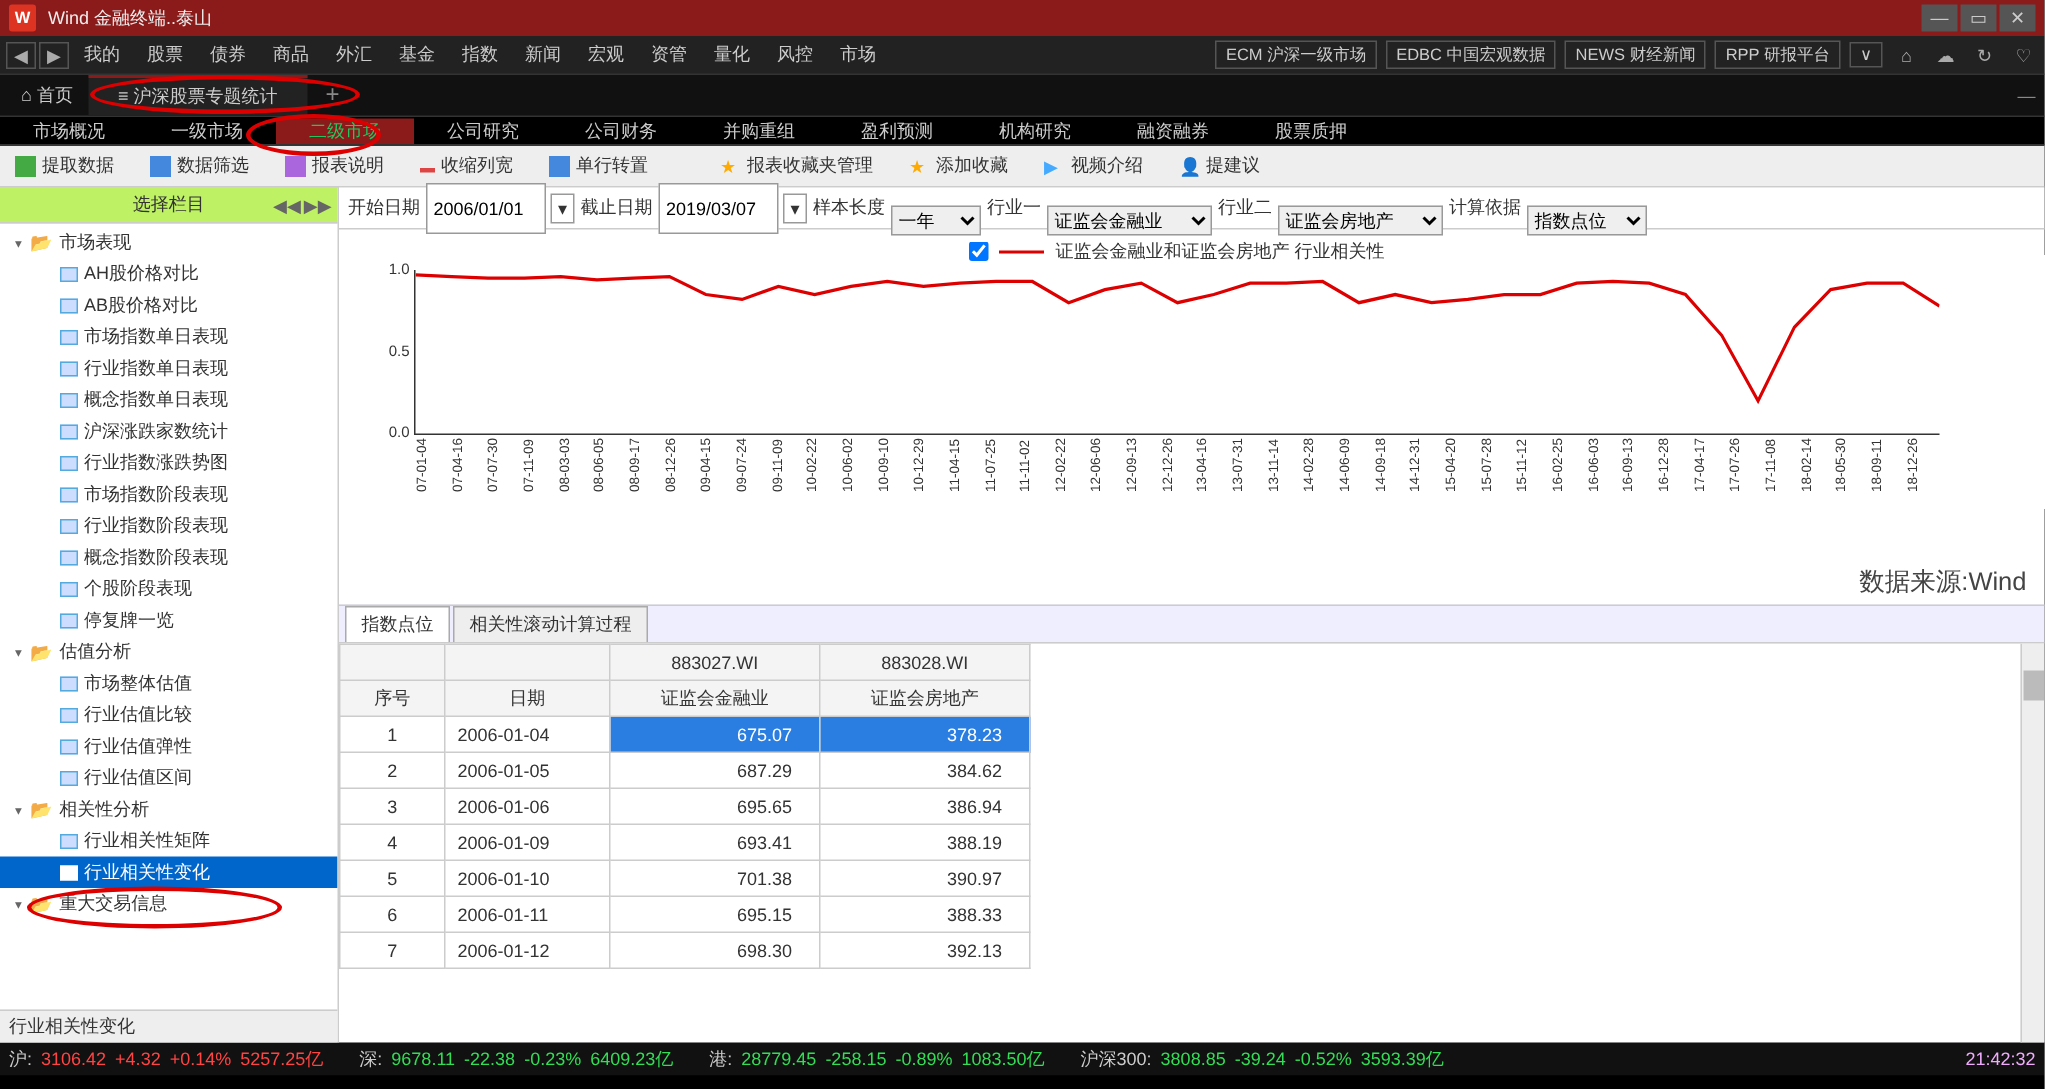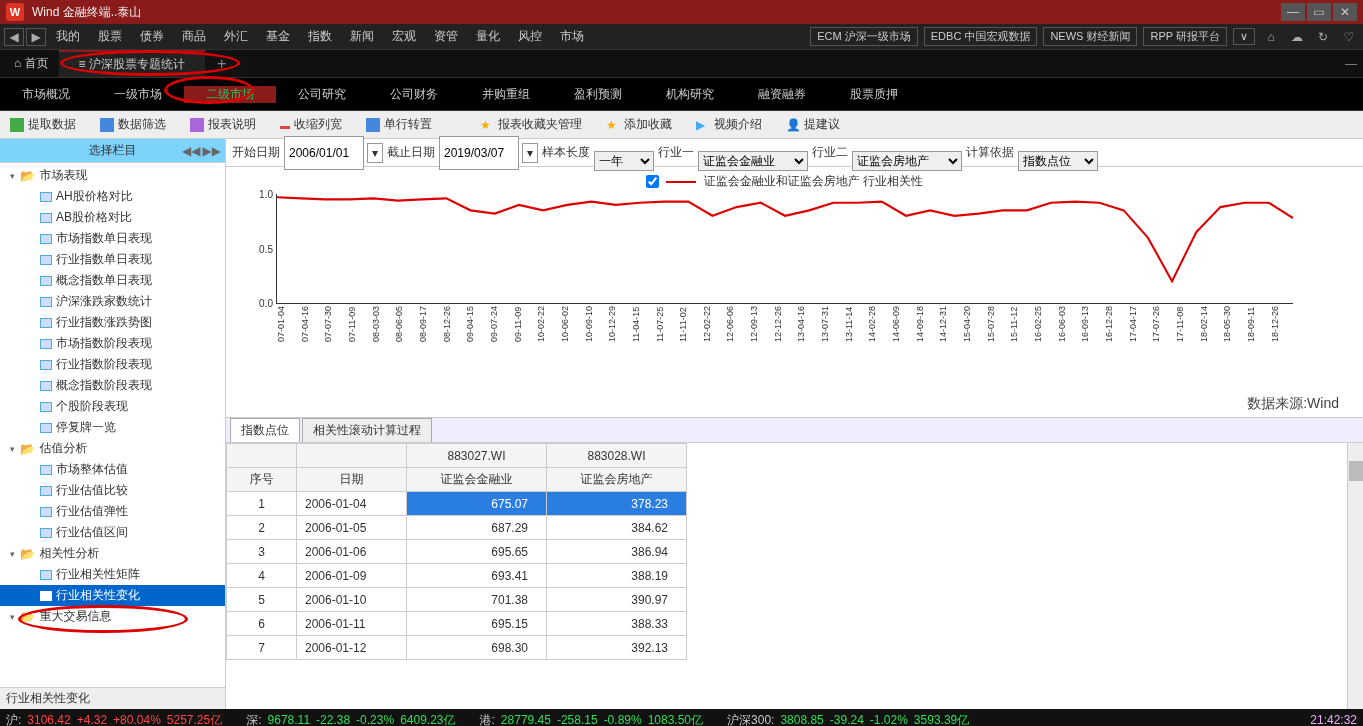--- a/index.html
+++ b/index.html
@@ -22,21 +22,21 @@
 
 
 .tabbar { height: 28px; background: #111; display: flex; align-items: center; padding: 0 4px; border-bottom: 1px solid #333; position: relative; }
 .tabbar .hometab { color: #ccc; padding: 0 10px; cursor: pointer; }
 .tabbar .tab { color: #ccc; padding: 4px 20px; background: #222; border-top: 2px solid #8b1a1a; position: relative; cursor: pointer; }
 .tabbar .ellipse1 { position: absolute; left: 60px; top: 0; width: 180px; height: 26px; border: 3px solid #d00; border-radius: 50%; pointer-events: none; }
 .tabbar .addtab { color: #888; padding: 0 12px; cursor: pointer; font-size: 16px; }
 .tabbar .closetab { position: absolute; right: 6px; color: #888; cursor: pointer; }
 
 
-.subnav { height: 33px; background: #000; display: flex; align-items: center; border-bottom: 1px solid #333; position: relative; }
+.subnav { height: 19px; background: #000; display: flex; align-items: center; border-bottom: 1px solid #333; position: relative; }
 .subnav .snitem { color: #ccc; padding: 0 22px; cursor: pointer; }
 .subnav .snitem.active { background: #8b1a1a; color: #22c55e; }
 .subnav .ellipse2 { position: absolute; left: 164px; top: -2px; width: 90px; height: 28px; border: 3px solid #d00; border-radius: 50%; pointer-events: none; }
 
 
 .toolbar { height: 28px; background: #eee; display: flex; align-items: center; padding: 0 4px; gap: 12px; border-bottom: 1px solid #ccc; color: #333; }
 .toolbar .tbtn { display: flex; align-items: center; padding: 2px 6px; cursor: pointer; gap: 4px; }
 .toolbar .ticon { width: 14px; height: 14px; display: inline-block; }
 .ticon.green { background: #4a4; }
 .ticon.blue { background: #48d; }
@@ -44,21 +44,21 @@
 .ticon.red { background: #d44; width: 10px; height: 3px; margin-top:6px; }
 .ticon.star { color: #fa0; }
 .ticon.play { color: #4af; }
 .ticon.person { color: #4a4; }
 
 
 .body { display: flex; height: 570px; }
 
 
 .sidebar { width: 226px; background: #fff; border-right: 1px solid #ccc; display: flex; flex-direction: column; color: #333; }
-.sidehdr { height: 24px; background: #7dd3fc; border-bottom: 1px solid #ccc; display: flex; align-items: center; justify-content: center; position: relative; }
+.sidehdr { height: 24px; background: #bef264; border-bottom: 1px solid #ccc; display: flex; align-items: center; justify-content: center; position: relative; }
 .sidehdr .arrows { position: absolute; right: 4px; display: flex; gap: 2px; }
 .sidehdr .arrows span { cursor: pointer; color: #666; }
 .tree { flex: 1; overflow-y: auto; padding: 2px 0; position: relative; }
 .tnode { padding: 2px 4px 2px 10px; cursor: pointer; display: flex; align-items: center; gap: 4px; white-space: nowrap; }
 .tnode.folder::before { content: "▾"; font-size: 9px; color: #666; margin-right: 2px; }
 .tnode.folder .ficon { color: #da3; }
 .tnode.leaf { padding-left: 40px; align-items: center; }
 .tnode.leaf .licon { width: 12px; height: 10px; border: 1px solid #5ad; background: #cdf; }
 .tnode.leaf.sel { background: #06c; color: #fff; }
 .tnode.leaf.sel .licon { border-color: #fff; background: #fff; }
@@ -78,21 +78,21 @@
 
 .chartwrap { height: 250px; position: relative; padding: 6px 70px 4px 50px; }
 .legend { text-align: center; font-size: 12px; margin-bottom: 4px; }
 .legend .cb { vertical-align: middle; }
 .legend .line { display: inline-block; width: 30px; height: 2px; background: #d00; vertical-align: middle; margin: 0 4px; }
 .chart { height: 110px; border-left: 1px solid #333; border-bottom: 1px solid #333; position: relative; }
 .ylab { position: absolute; right: 100%; font-size: 10px; transform: translateY(-50%); padding-right: 4px; }
 .chartline { position: absolute; left: 0; top: 0; width: 100%; height: 100%; }
 .xlabs { display: flex; font-size: 9px; margin-top: 2px; }
 .xlab { writing-mode: vertical-rl; transform: rotate(180deg); width: 2.7%; text-align: left; white-space: nowrap; }
-.datasrc { position: absolute; right: 24px; bottom: 4px; font-size: 14px; color: #444; }
+.datasrc { position: absolute; right: 12px; bottom: 4px; font-size: 17px; color: #444; }
 
 
 .tbltabs { height: 26px; background: #eef; border-top: 1px solid #ccc; border-bottom: 1px solid #ccc; display: flex; align-items: flex-end; padding-left: 4px; }
 .tbltab { padding: 3px 10px; border: 1px solid #aaa; border-bottom: none; background: #fff; cursor: pointer; margin-right: 2px; font-size: 12px; }
 .tbltab.inactive { background: #eee; }
 
 
 .tblwrap { flex: 1; overflow: auto; position: relative; }
 table { border-collapse: collapse; font-size: 12px; }
 th, td { border: 1px solid #ccc; padding: 3px 8px; text-align: center; height: 24px; }
@@ -472,39 +472,39 @@
           <div class="thumb"></div>
         </div>
     </div>
   </div>
 </div>
 
 <div class="ticker">
   <span class="lbl">沪:</span>
   <span class="red">3106.42</span>
   <span class="red">+4.32</span>
-  <span class="red">+80.04%</span>
+  <span class="red">+0.14%</span>
   <span class="red">5257.25亿</span>
   <span style="width:12px"></span>
   <span class="lbl">深:</span>
   <span class="grn">9678.11</span>
   <span class="grn">-22.38</span>
   <span class="grn">-0.23%</span>
   <span class="grn">6409.23亿</span>
   <span style="width:12px"></span>
   <span class="lbl">港:</span>
   <span class="grn">28779.45</span>
   <span class="grn">-258.15</span>
   <span class="grn">-0.89%</span>
   <span class="grn">1083.50亿</span>
   <span style="width:12px"></span>
   <span class="lbl">沪深300:</span>
   <span class="grn">3808.85</span>
   <span class="grn">-39.24</span>
-  <span class="grn">-1.02%</span>
+  <span class="grn">-0.52%</span>
   <span class="grn">3593.39亿</span>
   <span class="time">21:42:32</span>
 </div>
 
 <div class="news">
   <span>&nbsp;&nbsp;</span>
   <span>&nbsp;&nbsp;</span>
   <span>  </span>
 </div>
 

